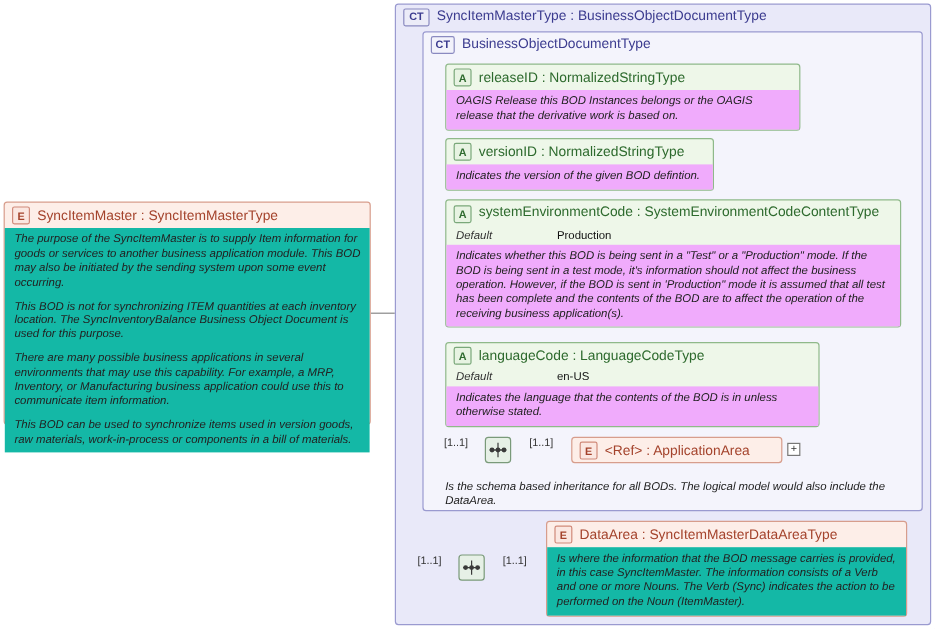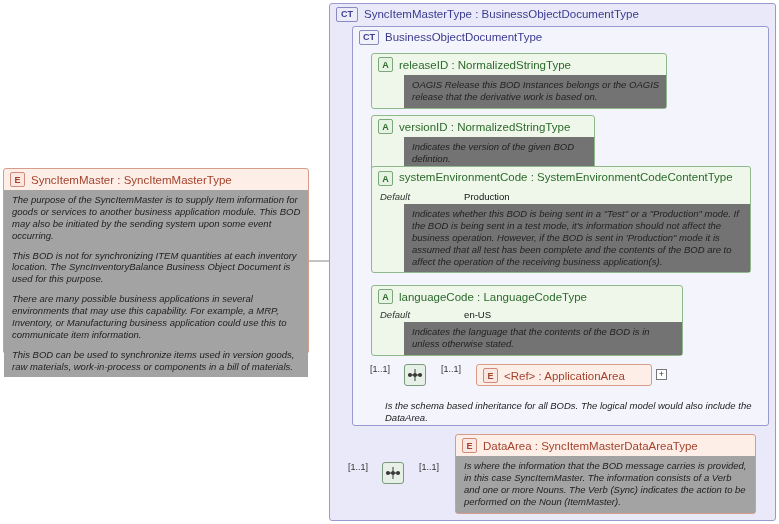--- a/index.html
+++ b/index.html
@@ -104,45 +104,45 @@
     width: 417px; height: 400px;
     border: 1px solid #9a9ad0;
     background: #f4f4fc;
   }
   #inner-ct > .hdr { height: 20px; }
   .attrbox {
     border: 1px solid #8fb98a;
     background: #eef7e9;
   }
   .attrbox .hdr { height: 21px; }
-  .attrbox .desc { background: #737373; margin-left: 32px; }
+  .attrbox .desc { background: #f0abfc; }
   .elembox {
     border: 1px solid #d79d8c;
     background: #fdeee8;
   }
   .elembox .hdr { height: 21px; }
-  .elembox .desc { background: #a3a3a3; }
+  .elembox .desc { background: #14b8a6; }
   
   #attr-release   { left: 371px; top: 53px;  width: 296px; }
   #attr-version   { left: 371px; top: 115px; width: 224px; }
   #attr-sysenv    { left: 371px; top: 166px; width: 380px; }
   #attr-language  { left: 371px; top: 285px; width: 312px; }
   #ref-apparea    { left: 476px; top: 364px; width: 176px; height: 22px; }
   #data-area      { left: 455px; top: 434px; width: 301px; }
   #sync-master    { left: 3px;  top: 168px; width: 306px; height: 186px; }
 
   .sysenv-title {
     font-size: 11.5px;
     color: #2d6a2d;
     line-height: 1.15;
     white-space: normal;
   }
   .inherit-note {
     position: absolute;
-    left: 385px; top: 400px;
+    left: 371px; top: 400px;
     width: 380px;
     font-size: 9.5px;
     font-style: italic;
     line-height: 1.25;
     color: #222;
   }
   
   .occ {
     position: absolute;
     font-size: 9px;

